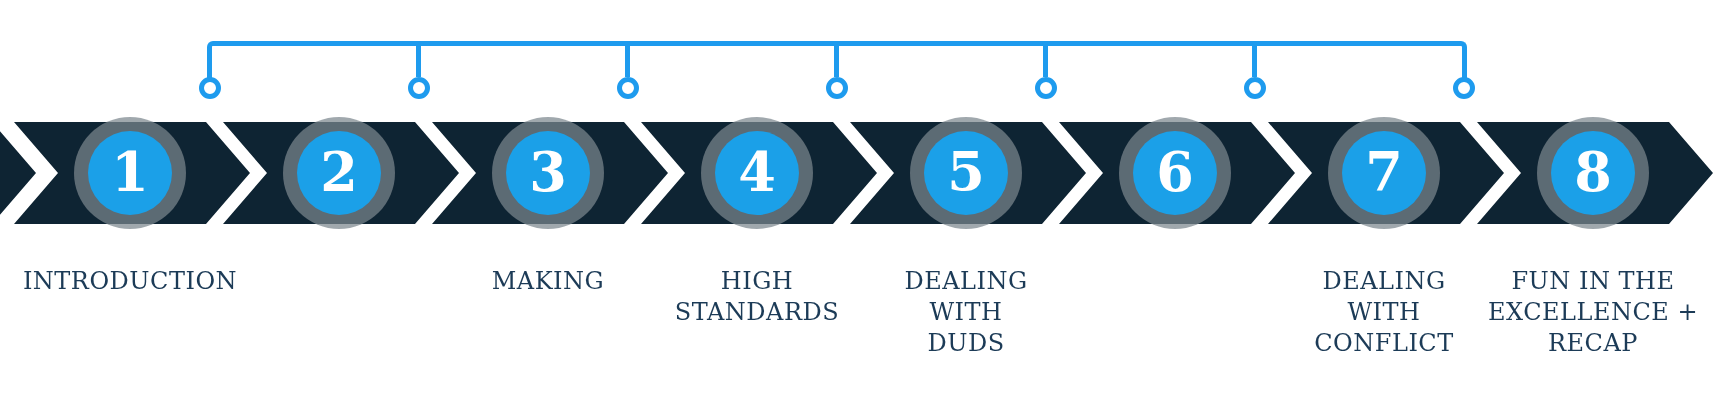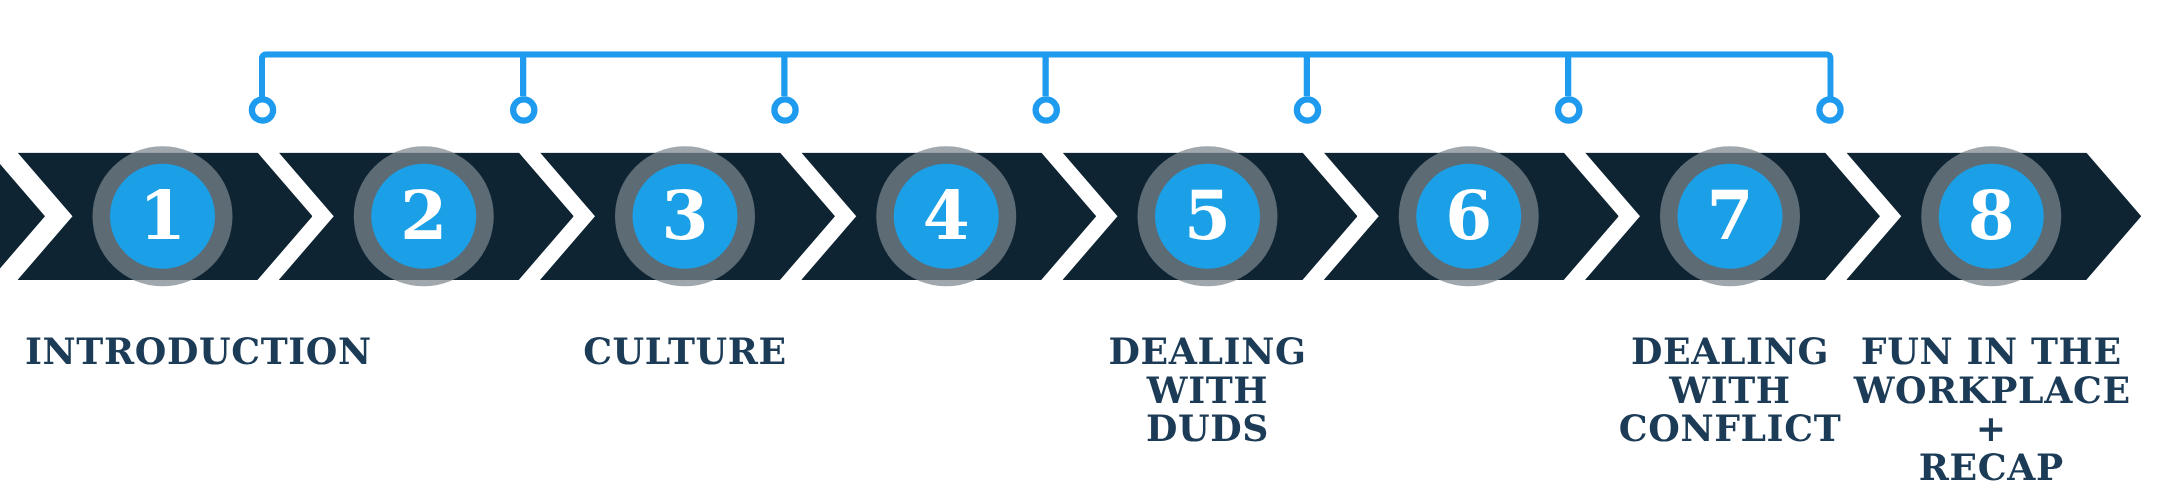--- a/index.html
+++ b/index.html
@@ -57,21 +57,21 @@
   }
   .disc span{
     color:#fff;font-size:54px;font-weight:bold;
     line-height:1;transform:translateY(-1px);
   }
   
   .lbl{
     position:absolute;top:266px;width:220px;
     text-align:center;
     color:var(--text-navy);
-    font-weight:bold;font-size:29px;line-height:31px;
+    font-weight:normal;font-size:24px;line-height:31px;
     letter-spacing:0.5px;
     white-space:pre-line;
   }
 </style>
 </head>
 <body>
 
 <div class="stage">
 
   <div class="bracket"></div>
@@ -134,24 +134,26 @@
         <span>7</span>
       </div>
   </div>
   <div class="ring" style="left:1537px">
     <div class="disc">
         <span>8</span>
       </div>
   </div>
 
   <div class="lbl" style="left:20px">INTRODUCTION</div>
-  <div class="lbl" style="left:438px">CULTURE</div>
+  <div class="lbl" style="left:438px">MAKING</div>
+  <div class="lbl" style="left:647px">HIGH
+STANDARDS</div>
   <div class="lbl" style="left:856px">DEALING
 WITH
 DUDS</div>
   <div class="lbl" style="left:1274px">DEALING
 WITH
 CONFLICT</div>
   <div class="lbl" style="left:1483px">FUN IN THE
-WORKPLACE +
+EXCELLENCE +
 RECAP</div>
 
 </div>
 
 </body></html>

